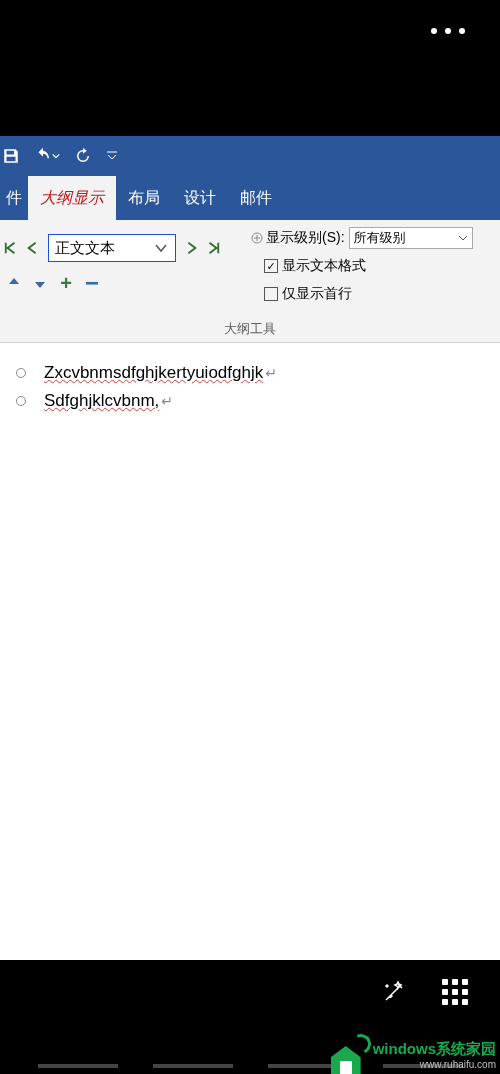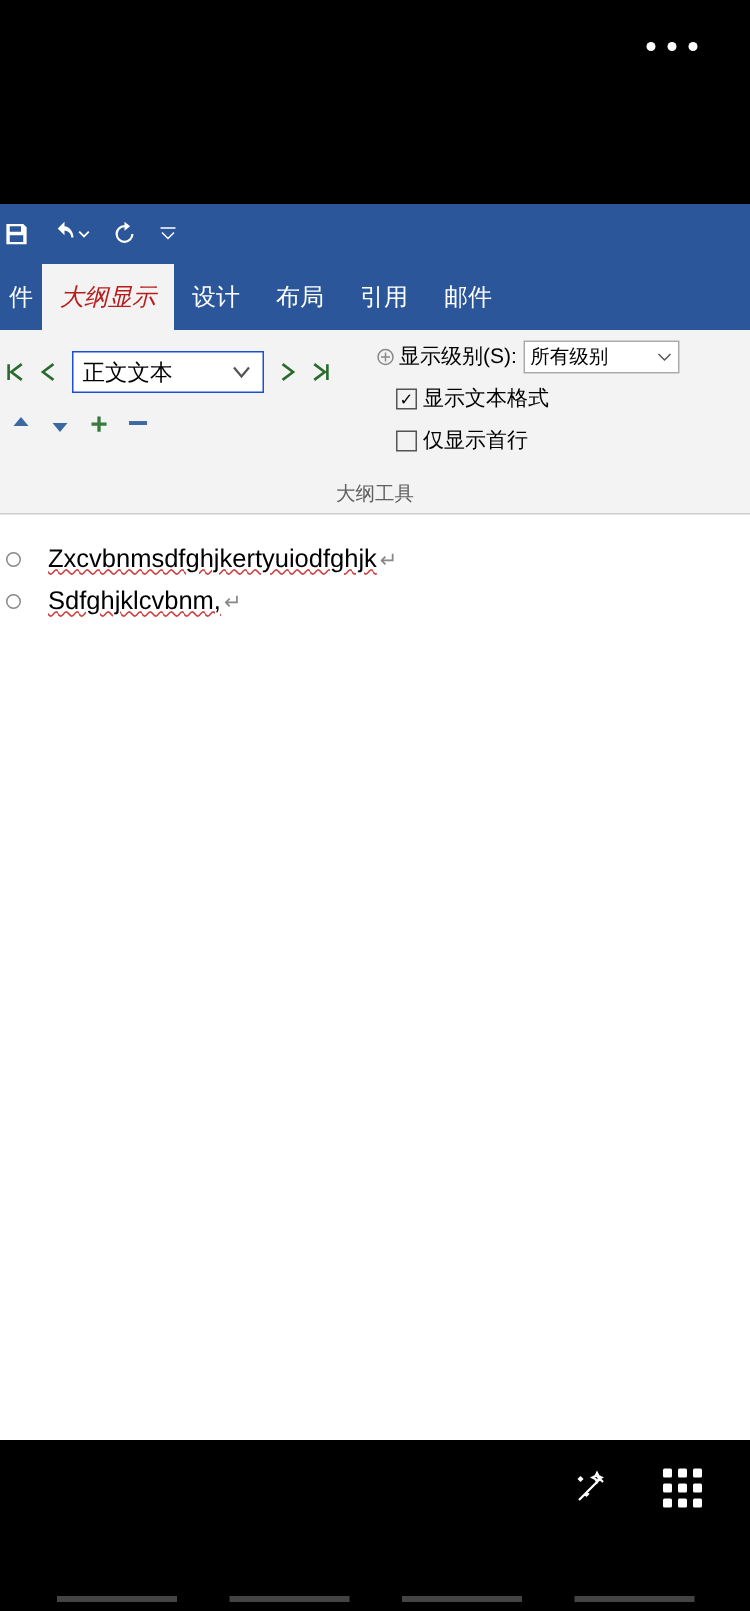--- a/index.html
+++ b/index.html
@@ -22,33 +22,33 @@
     .ribbon-row1 { display: flex; align-items: center; height: 48px; padding-top: 8px; }
     .arrow-btn { width: 22px; height: 28px; display: flex; align-items: center; justify-content: center; cursor: pointer; }
     .arrow-svg { width: 14px; height: 14px; }
     .level-select { width: 128px; height: 28px; background: #fff; border: 1px solid #1d4ed8; margin: 0 4px; display: flex; align-items: center; justify-content: space-between; padding: 0 6px; font-size: 15px; }
     .level-select .chev { width: 16px; height: 16px; }
     
     .right-options { position: absolute; left: 250px; top: 4px; }
     .opt-row { display: flex; align-items: center; height: 28px; font-size: 14px; }
     .opt-exp { width: 14px; height: 14px; margin-right: 2px; }
     .opt-label { white-space: nowrap; }
-    .level-dd { width: 104px; height: 22px; background: #fff; border: 1px solid #aaa; margin-left: 4px; display: flex; align-items: center; justify-content: space-between; padding: 0 4px; font-size: 13px; }
+    .level-dd { width: 124px; height: 22px; background: #fff; border: 1px solid #aaa; margin-left: 4px; display: flex; align-items: center; justify-content: space-between; padding: 0 4px; font-size: 13px; }
     .chk { width: 14px; height: 14px; border: 1px solid #555; margin: 0 4px 0 14px; display: flex; align-items: center; justify-content: center; font-size: 11px; }
     .chk.checked::after { content: "✓"; }
     
     .ribbon-row2 { display: flex; align-items: center; height: 30px; padding-left: 4px; gap: 6px; }
     .small-btn { width: 20px; height: 20px; display: flex; align-items: center; justify-content: center; cursor: pointer; }
     .plus { color: #3a7a3e; font-size: 20px; font-weight: bold; }
     .minus { color: #3a6aa0; font-size: 24px; font-weight: bold; }
     
     .group-label { position: absolute; bottom: 4px; left: 0; width: 500px; text-align: center; font-size: 13px; color: #606060; }
     
     .doc-area { width: 100%; background: #fff; padding-top: 16px; }
-    .outline-line { display: flex; align-items: center; padding-left: 4px; height: 28px; }
+    .outline-line { display: flex; align-items: center; padding-left: 16px; height: 28px; }
     .bullet { width: 10px; height: 10px; border: 1.5px solid #888; border-radius: 50%; margin-right: 18px; flex-shrink: 0; }
     .doc-text { font-size: 17px; color: #000; text-decoration: underline; text-decoration-color: #d04040; text-decoration-style: wavy; text-decoration-thickness: 1px; }
     .para-mark { color: #888; font-size: 14px; margin-left: 2px; }
     
     .bottom-black { position: absolute; bottom: 0; width: 100%; height: 114px; background: #000; }
     .bottom-icons { position: absolute; right: 32px; top: 18px; display: flex; gap: 34px; }
     .wand-icon, .grid-icon { display: flex; align-items: center; justify-content: center; }
     .grid3 { display: grid; grid-template-columns: repeat(3, 6px); grid-template-rows: repeat(3, 6px); gap: 4px; }
     .grid3 span { background: #fff; border-radius: 1px; }
     .bottom-tabs { position: absolute; bottom: 6px; left: 0; width: 100%; display: flex; justify-content: space-around; padding: 0 20px; }
@@ -96,23 +96,22 @@
   <div class="qat-icon">
     <svg width="12" height="12" viewBox="0 0 12 12">
         <path d="M1 2h10M2 5l4 4 4-4" stroke="#fff" stroke-width="1" fill="none"></path>
       </svg>
   </div>
 </div>
 
 <div class="tab-bar">
   <div class="tab first">件</div>
   <div class="tab active">大纲显示</div>
+  <div class="tab">布局</div>
   <div class="tab">设计</div>
-  <div class="tab">布局</div>
-  <div class="tab">引用</div>
   <div class="tab">邮件</div>
 </div>
 
 <div class="ribbon">
   <div class="ribbon-row1">
     <div class="arrow-btn">
       <svg class="arrow-svg" viewBox="0 0 16 16">
           <path d="M12 2L4 8l8 6M2 2v12" stroke="#2a6a2e" stroke-width="2" fill="none"></path>
         </svg>
     </div>
@@ -214,13 +213,23 @@
           <span></span>
         </div>
     </div>
   </div>
   <div class="bottom-tabs">
     <div class="bottom-tab"></div>
     <div class="bottom-tab"></div>
     <div class="bottom-tab"></div>
     <div class="bottom-tab"></div>
   </div>
+  <div class="watermark">
+    <div class="wm-logo">
+      <div class="wm-arc"></div>
+      <div class="wm-house"></div>
+    </div>
+    <div class="wm-text">
+      <span class="wm-main">windows系统家园</span>
+      <span class="wm-sub">www.ruhaifu.com</span>
+    </div>
+  </div>
 </div>
 
 </body></html>

